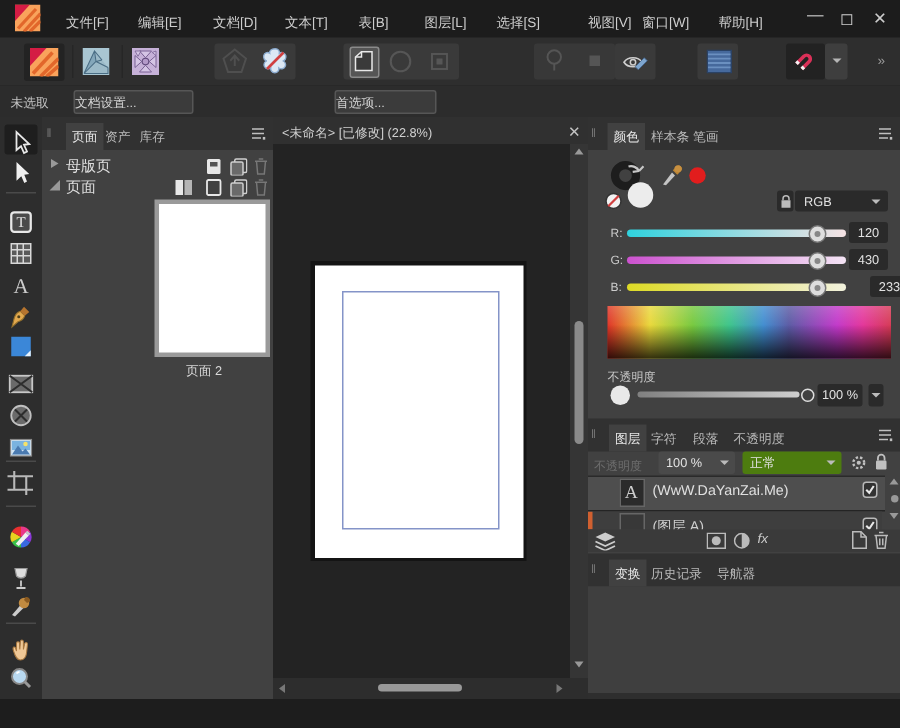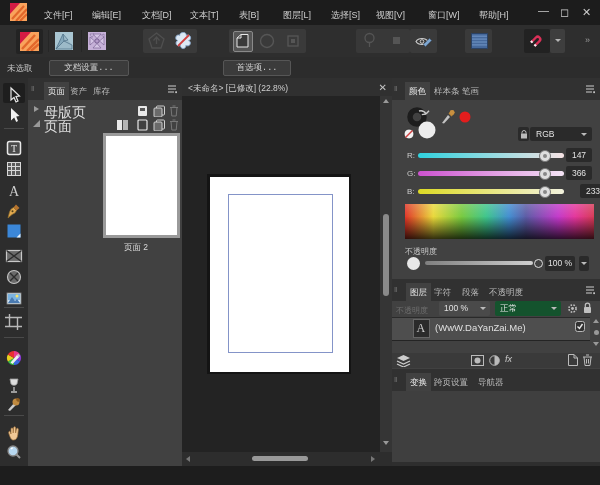--- a/index.html
+++ b/index.html
@@ -11,31 +11,31 @@
   #menubar{left:0;top:0;width:600px;height:25px;background:#1c1c1c;color:#cecece;font-size:9px;}
   .mitem{position:absolute;top:9px;}
   #winctl span{position:absolute;color:#cccccc;font-size:11px;top:6px;}
   
   #toolbar{left:0;top:25px;width:600px;height:32px;background:#2e2e2e;}
   .tbgroup{position:absolute;top:4px;height:24px;background:#3a3a3a;border-radius:2px;}
   .tbsep{position:absolute;top:5px;width:1px;height:22px;background:#262626;}
   
   #ctxbar{left:0;top:57px;width:600px;height:21px;background:#2c2c2c;color:#c4c4c4;font-size:8.5px;}
   .ctxbtn{position:absolute;top:3px;height:14px;line-height:14px;background:#3b3b3b;
-          border:1px solid #565656;border-radius:2px;color:#d4d4d4;text-align:center;font-family:Liberation Mono, monospace;}
+          border:1px solid #565656;border-radius:2px;color:#d4d4d4;}
   
   #tools{left:0;top:78px;width:28px;height:388px;background:#2d2d2d;}
   .tool{position:absolute;left:0;width:28px;height:20px;display:flex;align-items:center;justify-content:center;}
   .tsep{position:absolute;left:4px;width:20px;height:1px;background:#4a4a4a;}
   
   #pages{left:28px;top:78px;width:154px;height:388px;background:#414141;}
   #pagesHead{position:absolute;left:0;top:0;width:154px;height:22px;background:#313131;color:#b9b9b9;font-size:8.5px;}
   .ptab{position:absolute;top:4px;height:18px;line-height:18px;padding:0 4px;}
   .ptabsel{background:#414141;color:#e8e8e8;}
-  .prow{position:absolute;left:0;width:154px;height:15px;color:#dddddd;font-size:14px;}
+  .prow{position:absolute;left:0;width:154px;height:15px;color:#dddddd;font-size:10px;}
   
   #canvas{left:182px;top:78px;width:210px;height:388px;background:#232323;}
   #doctab{position:absolute;left:0;top:0;width:210px;height:18px;background:#303030;color:#cfcfcf;font-size:8.5px;}
   
   #rightp{left:392px;top:78px;width:208px;height:388px;background:#414141;}
   .phead{position:absolute;left:0;width:208px;height:22px;background:#313131;color:#b9b9b9;font-size:8.5px;}
   .vbox{position:absolute;background:#2a2a2a;border-radius:2px;color:#e2e2e2;font-size:8.5px;}
   
   #status{left:0;top:466px;width:600px;height:19px;background:#323232;color:#a8a8a8;font-size:9px;}
 </style>
@@ -53,21 +53,21 @@
           <line x1="10" y1="18" x2="17" y2="11"></line>
       </g>
     </svg>
     <span class="mitem" style="left:44px">文件[F]</span>
     <span class="mitem" style="left:92px">编辑[E]</span>
     <span class="mitem" style="left:142px">文档[D]</span>
     <span class="mitem" style="left:190px">文本[T]</span>
     <span class="mitem" style="left:239px">表[B]</span>
     <span class="mitem" style="left:283px">图层[L]</span>
     <span class="mitem" style="left:331px">选择[S]</span>
-    <span class="mitem" style="left:376px">视图[V]</span>
+    <span class="mitem" style="left:392px">视图[V]</span>
     <span class="mitem" style="left:428px">窗口[W]</span>
     <span class="mitem" style="left:479px">帮助[H]</span>
     <div id="winctl">
       <span style="left:538px;top:4px">—</span>
       <span style="left:560px">◻</span>
       <span style="left:582px">✕</span>
     </div>
   </div>
 
   <div id="toolbar" class="abs">
@@ -405,26 +405,26 @@
     </svg>
     <div class="vbox" style="left:138px;top:49px;width:62px;height:14px;line-height:14px">
       <span style="padding-left:6px">RGB</span>
       <span class="abs" style="right:5px;top:5.5px;width:0;height:0;border-left:3px solid transparent;border-right:3px solid transparent;border-top:3.5px solid #bbb"></span>
     </div>
 
     <div class="abs" style="left:15px;top:73px;color:#ccc;font-size:8px">R:</div>
     <div class="abs" style="left:26px;top:75px;width:146px;height:5px;border-radius:2.5px;background:linear-gradient(to right,#2fd2de,#f6e3e4)"></div>
     <div class="abs" style="left:147px;top:71.5px;width:12px;height:12px;border-radius:50%;background:#dedede;border:1px solid #777;box-sizing:border-box"></div>
     <div class="abs" style="left:151px;top:75.5px;width:4px;height:4px;border-radius:50%;background:#888"></div>
-    <div class="vbox" style="left:174px;top:70px;width:26px;height:14px;line-height:14px;text-align:center">147</div>
+    <div class="vbox" style="left:174px;top:70px;width:26px;height:14px;line-height:14px;text-align:center">120</div>
     <div class="abs" style="left:15px;top:91px;color:#ccc;font-size:8px">G:</div>
     <div class="abs" style="left:26px;top:93px;width:146px;height:5px;border-radius:2.5px;background:linear-gradient(to right,#cc52cf,#f4e4f5)"></div>
     <div class="abs" style="left:147px;top:89.5px;width:12px;height:12px;border-radius:50%;background:#dedede;border:1px solid #777;box-sizing:border-box"></div>
     <div class="abs" style="left:151px;top:93.5px;width:4px;height:4px;border-radius:50%;background:#888"></div>
-    <div class="vbox" style="left:174px;top:88px;width:26px;height:14px;line-height:14px;text-align:center">366</div>
+    <div class="vbox" style="left:174px;top:88px;width:26px;height:14px;line-height:14px;text-align:center">430</div>
     <div class="abs" style="left:15px;top:109px;color:#ccc;font-size:8px">B:</div>
     <div class="abs" style="left:26px;top:111px;width:146px;height:5px;border-radius:2.5px;background:linear-gradient(to right,#ddda25,#f2f2dd)"></div>
     <div class="abs" style="left:147px;top:107.5px;width:12px;height:12px;border-radius:50%;background:#dedede;border:1px solid #777;box-sizing:border-box"></div>
     <div class="abs" style="left:151px;top:111.5px;width:4px;height:4px;border-radius:50%;background:#888"></div>
     <div class="vbox" style="left:188px;top:106px;width:26px;height:14px;line-height:14px;text-align:center">233</div>
 
     <div class="abs" style="left:13px;top:126px;width:189px;height:35px;background:
       linear-gradient(to bottom, rgba(255,255,255,0.18) 0%, rgba(255,255,255,0) 40%),
       linear-gradient(to bottom, rgba(0,0,0,0) 36%, rgba(0,0,0,0.78) 100%),
       linear-gradient(to right,#df3326 0%,#e9d83a 15%,#77c93e 30%,#3dc48b 43%,#418dd0 55%,#5b5aa4 64%,#9148b8 73%,#c238c9 81%,#e3359a 90%,#d63954 100%)"></div>
@@ -451,21 +451,21 @@
           </g>
           <rect x="7.2" y="6.3" width="1.8" height="1.8" fill="#c0c0c0"></rect>
         </svg>
     </div>
 
     <div class="abs" style="left:4px;top:227px;color:#6d6d6d;font-size:8px">不透明度</div>
     <div class="vbox" style="left:47px;top:223px;width:51px;height:15px;line-height:15px;background:#4a4a4a">
       <span style="padding-left:5px">100 %</span>
       <span class="abs" style="right:4px;top:6px;width:0;height:0;border-left:3px solid transparent;border-right:3px solid transparent;border-top:3.5px solid #bbb"></span>
     </div>
-    <div class="vbox" style="left:103px;top:223px;width:66px;height:15px;line-height:15px;background:#14532d">
+    <div class="vbox" style="left:103px;top:223px;width:66px;height:15px;line-height:15px;background:#4d7c0f">
       <span style="padding-left:5px">正常</span>
       <span class="abs" style="right:4px;top:6px;width:0;height:0;border-left:3px solid transparent;border-right:3px solid transparent;border-top:3.5px solid #bbb"></span>
     </div>
     <svg class="abs" style="left:175px;top:225px" width="11" height="11" viewBox="0 0 11 11">
       <circle cx="5.5" cy="5.5" r="3.6" fill="none" stroke="#c0c0c0" stroke-width="1.6" stroke-dasharray="1.6 1.3"></circle>
       <circle cx="5.5" cy="5.5" r="1.4" fill="#c0c0c0"></circle>
     </svg>
     <svg class="abs" style="left:191px;top:224px" width="9" height="12" viewBox="0 0 9 12">
       <rect x="1" y="5" width="7" height="6" rx="0.8" fill="#c0c0c0"></rect>
       <path d="M2.3,5 V3.3 a2.2,2.2 0 0 1 4.4,0 V5" fill="none" stroke="#c0c0c0" stroke-width="1.2"></path>
@@ -475,20 +475,29 @@
     <div class="abs" style="left:0px;top:240px;width:198px;height:22px;background:#4e4e4e"></div>
     <div class="abs" style="left:0px;top:262px;width:198px;height:1px;background:#242424"></div>
     <div class="abs" style="left:21px;top:241px;width:17px;height:19px;background:#2b2b2b;border:1px solid #666;box-sizing:border-box"></div>
     <div class="abs" style="left:24.5px;top:243px;color:#cfcfcf;font-size:12px;font-family:'Liberation Serif',serif">A</div>
     <div class="abs" style="left:43px;top:244px;color:#e0e0e0;font-size:9.5px">(WwW.DaYanZai.Me)</div>
     <div class="abs" style="left:183px;top:243px;width:10px;height:11px;background:#323232;border:1.3px solid #b8b8b8;border-radius:2.5px;box-sizing:border-box"></div>
     <svg class="abs" style="left:183px;top:243px" width="10" height="11" viewBox="0 0 10 11">
         <path d="M2.5,5.5 L4.5,7.5 L7.5,3" stroke="#e8e8e8" stroke-width="1.4" fill="none"></path>
       </svg>
 
+    <div class="abs" style="left:0px;top:263px;width:196px;height:12px;background:#3e3e3e;overflow:hidden">
+      <div class="abs" style="left:0;top:0;width:3px;height:12px;background:#d06030"></div>
+      <div class="abs" style="left:21px;top:1px;width:17px;height:18px;background:#383838;border:1px solid #666;box-sizing:border-box"></div>
+      <div class="abs" style="left:43px;top:4px;color:#cfcfcf;font-size:9.5px">(图层 A)</div>
+      <div class="abs" style="left:183px;top:4px;width:10px;height:11px;background:#3a3a3a;border:1.3px solid #b8b8b8;border-radius:2.5px;box-sizing:border-box"></div>
+      <svg class="abs" style="left:183px;top:4px" width="10" height="11" viewBox="0 0 10 11">
+          <path d="M2.5,5.5 L4.5,7.5 L7.5,3" stroke="#e8e8e8" stroke-width="1.4" fill="none"></path>
+        </svg>
+    </div>
 
     <div class="abs" style="left:0;top:275px;width:208px;height:15px;background:#3a3a3a"></div>
     <svg class="abs" style="left:4px;top:276px" width="15" height="13" viewBox="0 0 15 13">
       <path d="M1,4 L7.5,1 L14,4 L7.5,7 Z" fill="#ccc"></path>
       <path d="M1,7 L7.5,10 L14,7" stroke="#ccc" fill="none" stroke-width="1.2"></path>
       <path d="M1,10 L7.5,13 L14,10" stroke="#ccc" fill="none" stroke-width="1.2"></path>
     </svg>
     <svg class="abs" style="left:79px;top:277px" width="13" height="11" viewBox="0 0 13 11">
       <rect x="0.5" y="0.5" width="12" height="10" fill="none" stroke="#bbb"></rect>
       <circle cx="6.5" cy="5.5" r="3" fill="#bbb"></circle>
@@ -502,21 +511,21 @@
       <path d="M0.5,11.5 V0.5 H6 L9.5,4 V11.5 Z" fill="none" stroke="#bbb"></path>
       <path d="M6,0.5 V4 H9.5" fill="none" stroke="#bbb"></path>
     </svg>
     <svg class="abs" style="left:190px;top:276px" width="11" height="12" viewBox="0 0 11 12">
       <path d="M1,3 H10 M2,3 L3,11.5 H8 L9,3 M4,1 H7 M4.5,5 V9.5 M6.5,5 V9.5" stroke="#bbb" fill="none"></path>
     </svg>
 
     <div class="phead" style="top:291px">
       <span class="abs" style="left:2px;top:6px;color:#777;font-size:8px">‖</span>
       <span class="ptab ptabsel" style="left:14px">变换</span>
-      <span class="ptab" style="left:38px">跨页设置</span>
+      <span class="ptab" style="left:38px">历史记录</span>
       <span class="ptab" style="left:82px">导航器</span>
     </div>
     <div class="abs" style="left:0;top:313px;width:208px;height:71px;background:#3f3f3f"></div>
     <div class="abs" style="left:0;top:384px;width:208px;height:4px;background:#2e2e2e"></div>
 
     <div class="abs" style="left:198px;top:240px;width:10px;height:35px;background:#414141">
       <span class="abs" style="left:3px;top:1px;width:0;height:0;border-left:3px solid transparent;border-right:3px solid transparent;border-bottom:4px solid #999"></span>
       <span class="abs" style="left:3.5px;top:12px;width:5px;height:5px;background:#999;border-radius:50%"></span>
       <span class="abs" style="left:3px;top:24px;width:0;height:0;border-left:3px solid transparent;border-right:3px solid transparent;border-top:4px solid #999"></span>
     </div>

